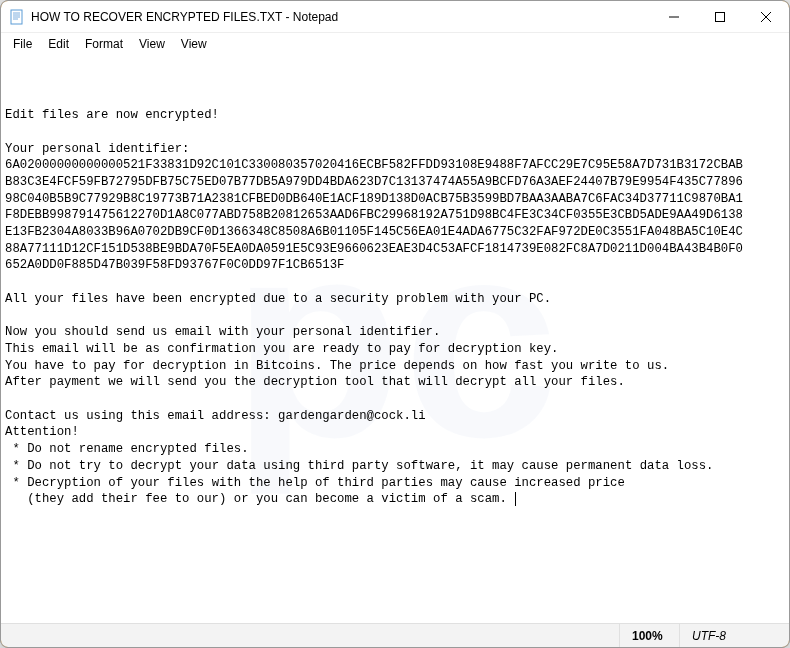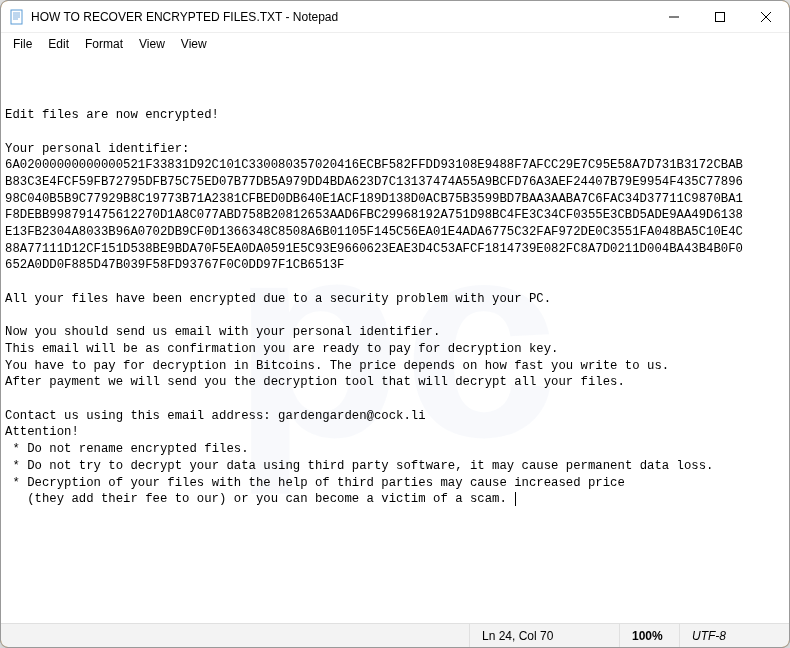--- a/index.html
+++ b/index.html
@@ -241,18 +241,17 @@
 <span>Contact us using this email address: gardengarden@cock.li</span>
 <span>Attention!</span>
 <span> * Do not rename encrypted files.</span>
 <span> * Do not try to decrypt your data using third party software, it may cause permanent data loss.</span>
 <span> * Decryption of your files with the help of third parties may cause increased price</span>
 <span>   (they add their fee to our) or you can become a victim of a scam. </span><span class="cursor-caret"></span></div>
   </div>
 
   <div class="statusbar">
     <div class="spacer"></div>
-    <div class="segment seg-cursor">Ln 24, Col 70</div>
     <div class="segment seg-zoom">100%</div>
     <div class="segment seg-enc">UTF-8</div>
   </div>
 
 </div>
 
 </body></html>

